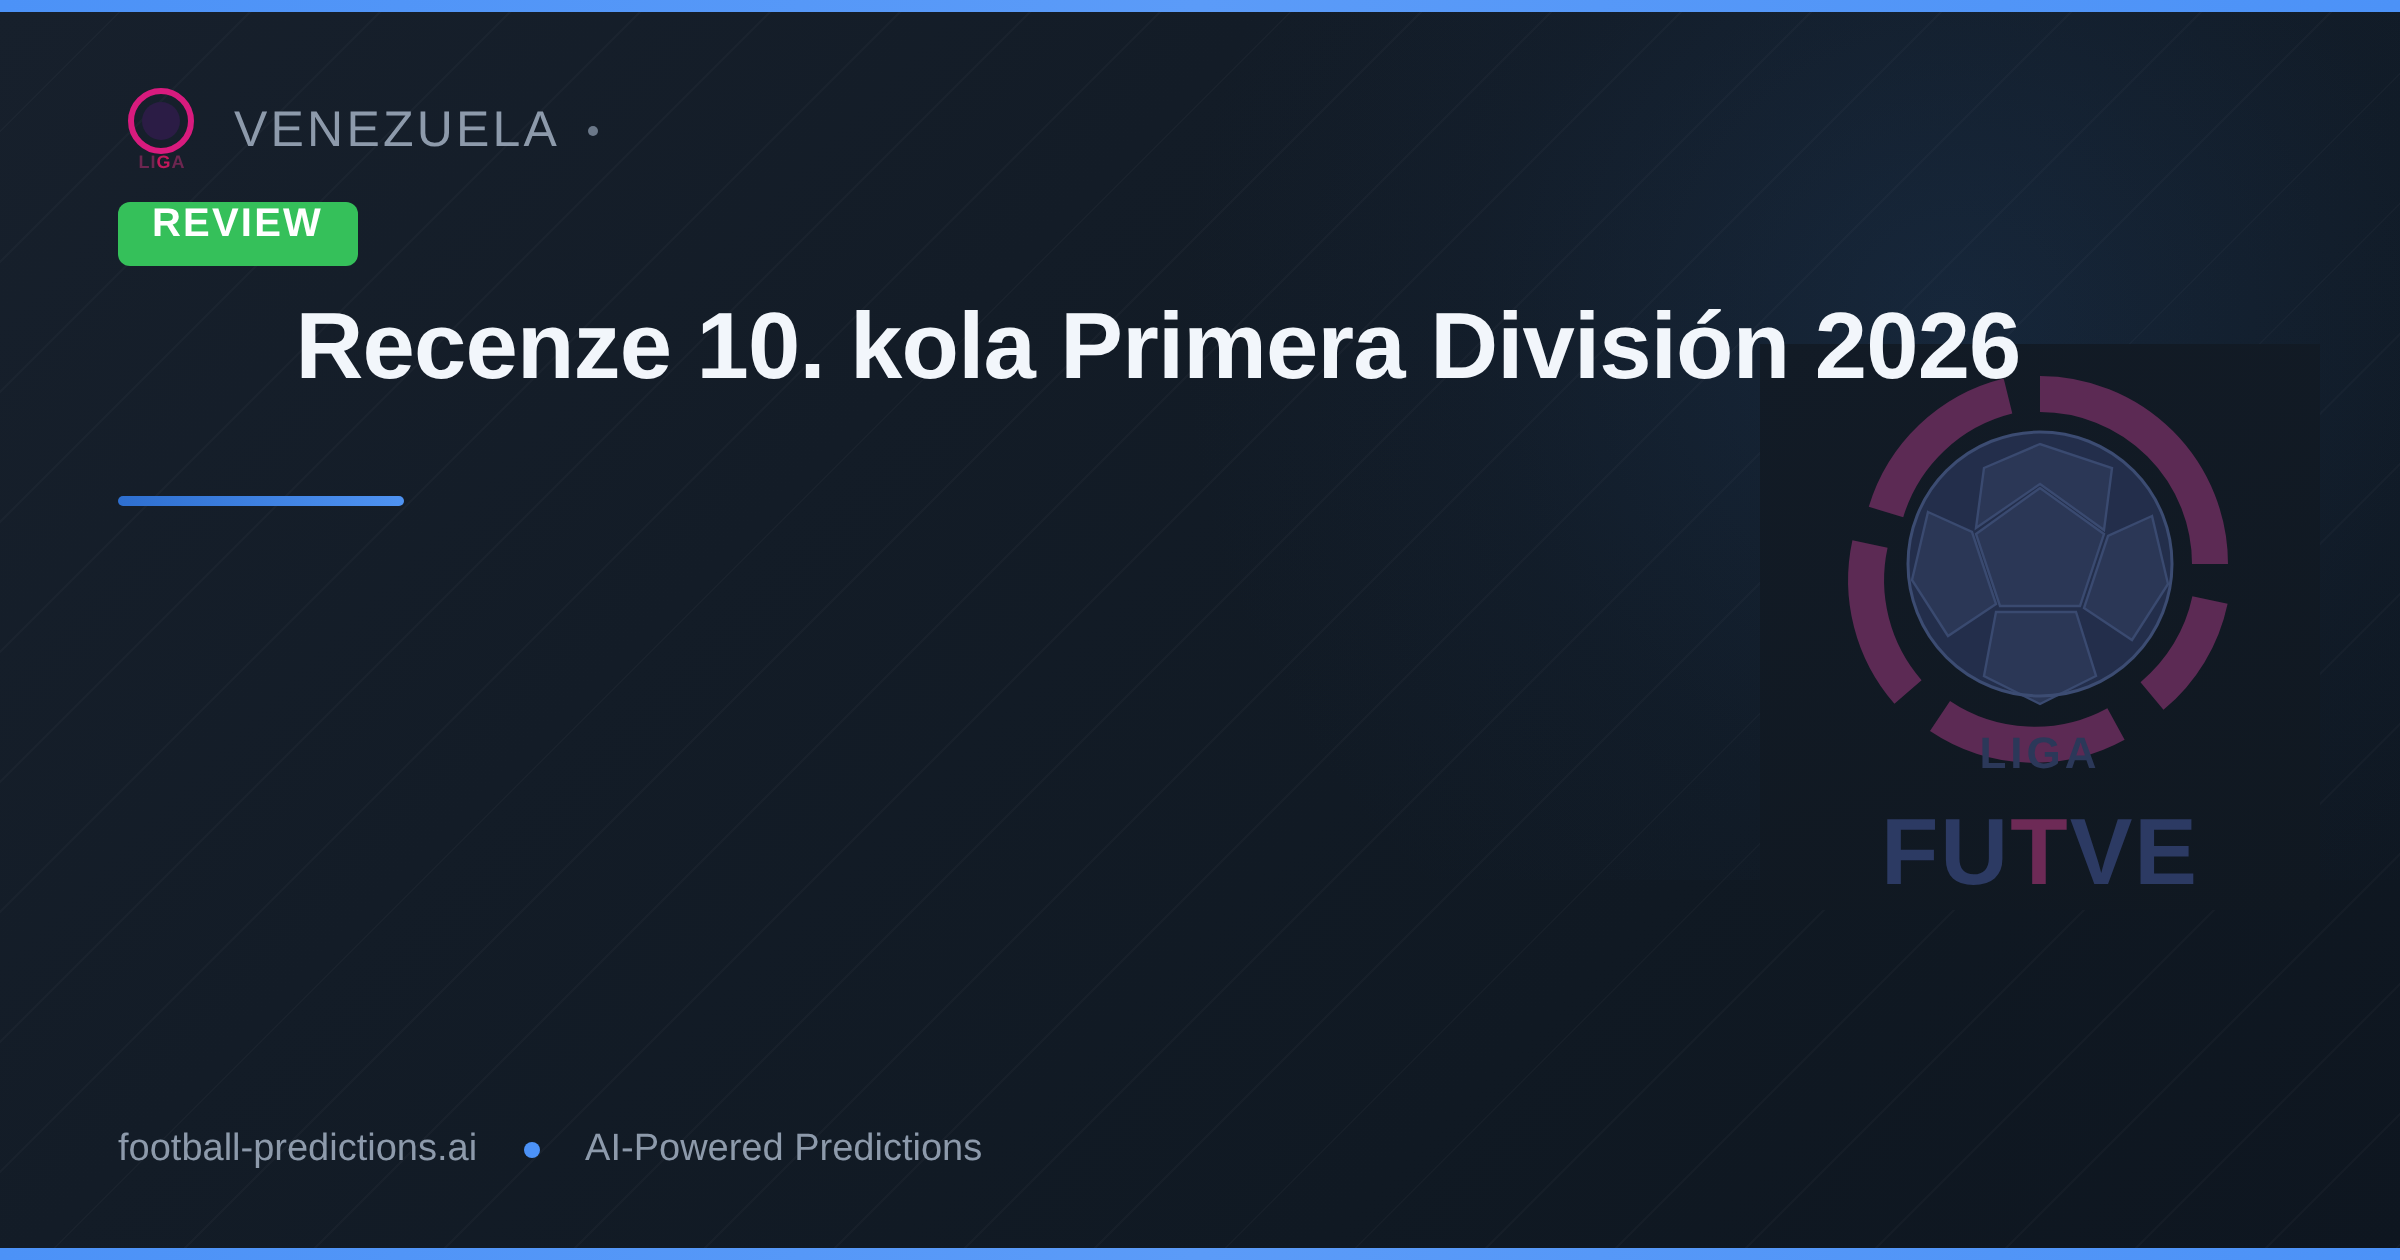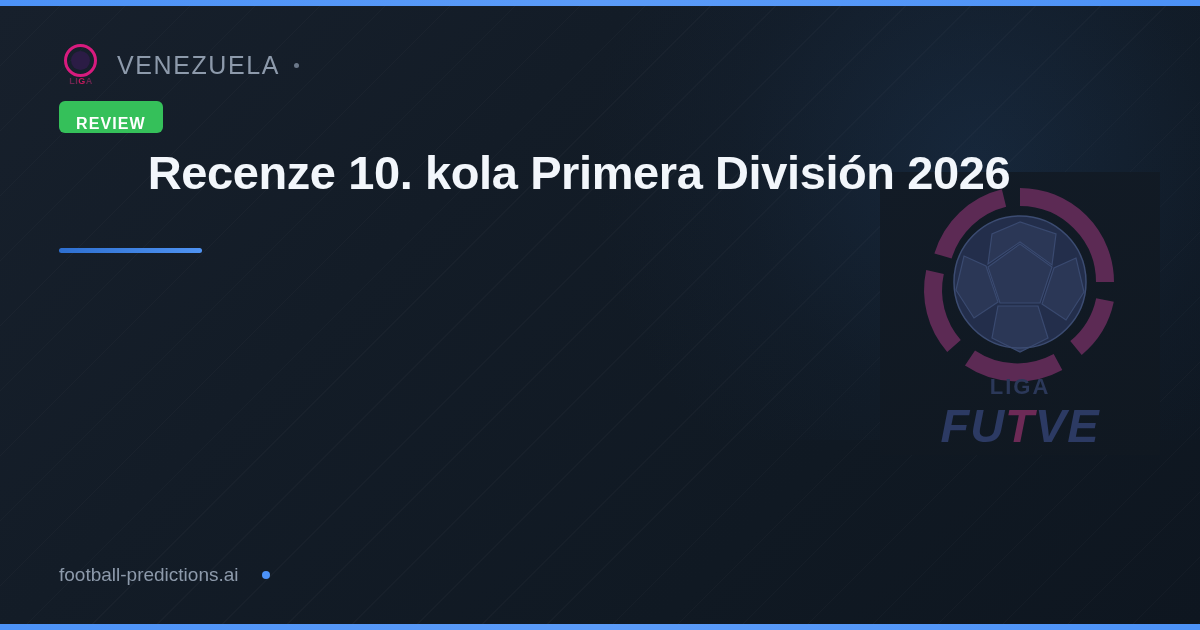--- a/index.html
+++ b/index.html
@@ -126,25 +126,25 @@
   }
 
   
   #review-badge {
     position: absolute;
     left: 59px;
     top: 101px;
     height: 32px;
     padding: 0 17px;
     display: flex;
-    align-items: flex-end;
+    align-items: flex-start;
     background: #35c05a;
     border-radius: 6px;
     color: #ffffff;
-    font-size: 16px;
+    font-size: 20px;
     font-weight: bold;
     letter-spacing: 1.1px;
     z-index: 4;
   }
 
   
   #title {
     position: absolute;
     left: 59px;
     top: 143px;
@@ -197,26 +197,25 @@
   }
   #logo-word .liga {
     display: block;
     font-size: 22px;
     font-weight: bold;
     letter-spacing: 2px;
     color: #2b3859;
   }
   #logo-word .futve {
     display: block;
-    margin-top: 4px;
+    margin-top: 14px;
     font-size: 47px;
     font-weight: bold;
     letter-spacing: 1px;
     color: #2c3a63;
-    font-style: italic;
   }
   #logo-word .futve .t { color: #6d2a56; }
 
   
   #footer {
     position: absolute;
     left: 59px;
     bottom: 44px;
     display: flex;
     align-items: center;
@@ -291,16 +290,17 @@
 
     <div id="logo-word">
       <span class="liga">LIGA</span>
       <span class="futve"><span>FU</span><span class="t">T</span><span>VE</span></span>
     </div>
   </div>
 
   <div id="footer">
     <span class="footer-text">football-predictions.ai</span>
     <span id="footer-dot"></span>
+    <span class="footer-text">AI-Powered Predictions</span>
   </div>
 
   <div id="bottom-bar" class="edge-bar"></div>
 </div>
 
 </body></html>

